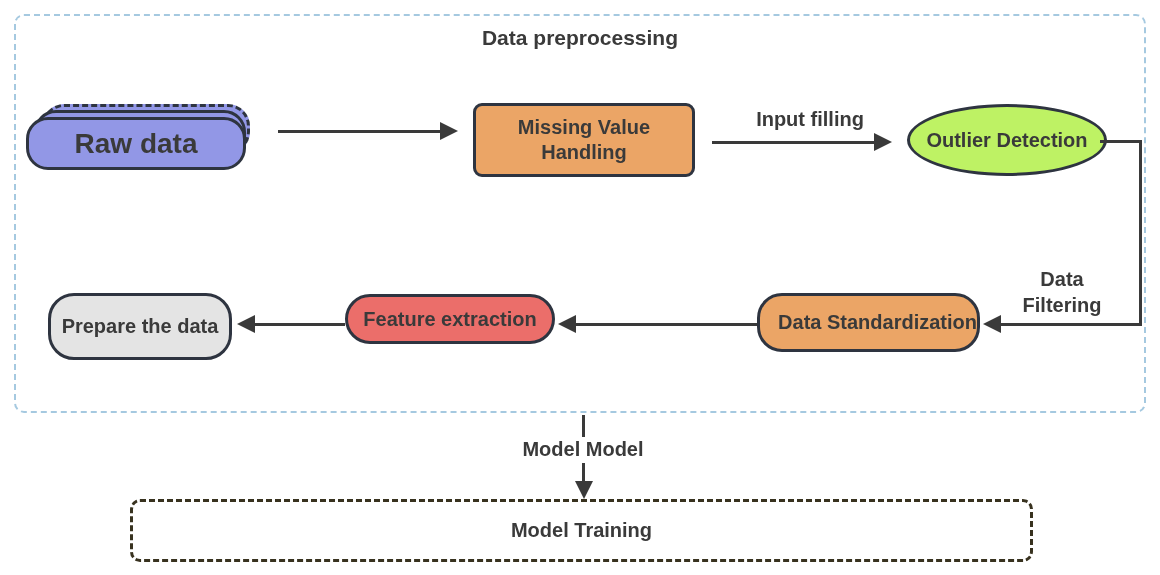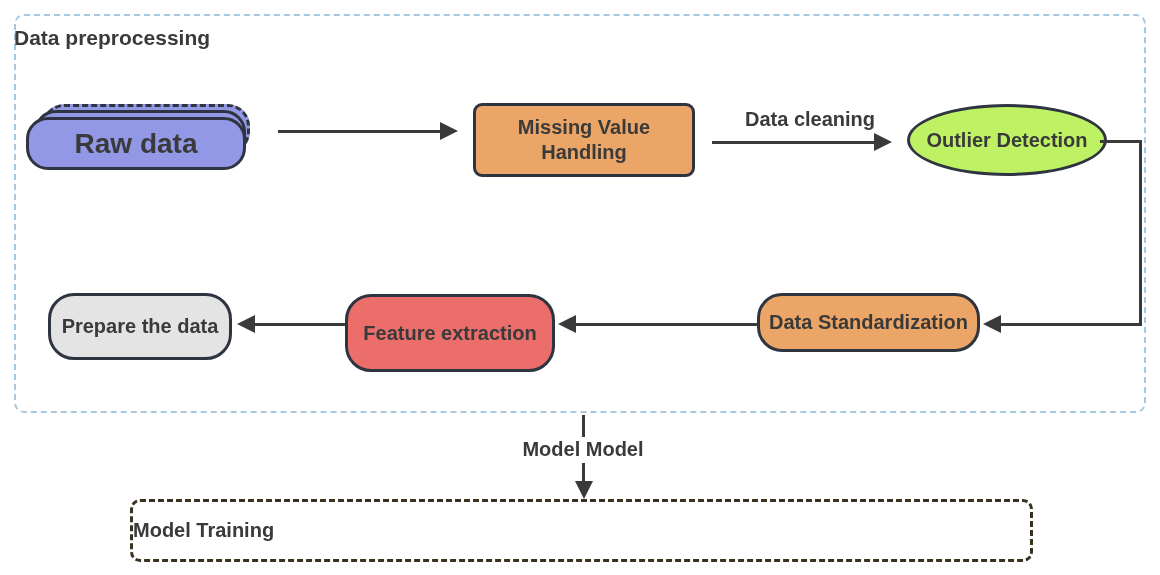--- a/index.html
+++ b/index.html
@@ -8,29 +8,29 @@
     font-family:"Liberation Sans","DejaVu Sans",sans-serif;
     color:#3a3a3a;font-weight:bold;overflow:hidden;
   }
   
   .pre-container{
     position:absolute;left:14px;top:14px;width:1132px;height:399px;
     border:2px dashed #a5c9e0;border-radius:10px;box-sizing:border-box;
   }
   .diagram-title{
     position:absolute;left:14px;top:26px;width:1132px;
-    text-align:left;font-size:21px;
+    text-align:center;font-size:21px;
   }
   
   .node{
     position:absolute;box-sizing:border-box;display:flex;flex-direction:column;
     align-items:center;justify-content:center;text-align:center;
     font-size:20px;line-height:25px;border:3px solid #2e3440;
   }
-  .orange{background:#eba566;}
+  .orange{background:#eba566;align-items:flex-end;}
   .green{background:#bef264;}
   .red{background:#eb6e6a;}
   .gray{background:#e4e4e4;}
   
   .stack-layer{
     position:absolute;box-sizing:border-box;border:3px solid #2e3440;
     border-radius:22px;background:#9297e6;
   }
   
   .hline{position:absolute;height:3px;background:#3a3a3a;}
@@ -42,21 +42,21 @@
     border-top:9px solid transparent;border-bottom:9px solid transparent;
     border-right:18px solid #3a3a3a;}
   .arr-down{position:absolute;width:0;height:0;
     border-left:9px solid transparent;border-right:9px solid transparent;
     border-top:18px solid #3a3a3a;}
   .edge-label{position:absolute;text-align:center;font-size:20px;line-height:25px;}
   
   .train-box{
     position:absolute;left:130px;top:499px;width:903px;height:63px;
     border:3px dashed #38321f;border-radius:10px;box-sizing:border-box;
-    display:flex;align-items:center;font-size:20px;
+    display:flex;align-items:center;justify-content:center;font-size:20px;
   }
 </style>
 </head>
 <body>
 
 <div id="canvas">
 
   <div class="pre-container"></div>
   <div class="diagram-title">Data preprocessing</div>
 
@@ -68,41 +68,42 @@
     </div>
   </div>
 
   <div class="hline" style="left:278px;top:130px;width:162px;"></div>
   <div class="arr-right" style="left:440px;top:122px;"></div>
 
   <div class="node orange" style="left:473px;top:103px;width:222px;height:74px;border-radius:9px;">
     <span>Missing Value Handling</span>
   </div>
 
-  <div class="edge-label" style="left:730px;top:107px;width:160px;">Data cleaning</div>
+  <div class="edge-label" style="left:730px;top:107px;width:160px;">Input filling</div>
   <div class="hline" style="left:712px;top:141px;width:162px;"></div>
   <div class="arr-right" style="left:874px;top:133px;"></div>
 
   <div class="node green" style="left:907px;top:104px;width:200px;height:72px;border-radius:50%;">
     <span>Outlier Detection</span>
   </div>
 
   <div class="hline" style="left:1100px;top:140px;width:42px;"></div>
   <div class="vline" style="left:1139px;top:140px;height:186px;"></div>
   <div class="hline" style="left:1001px;top:323px;width:141px;"></div>
   <div class="arr-left" style="left:983px;top:315px;"></div>
+  <div class="edge-label" style="left:1000px;top:266px;width:124px;line-height:26px;">Data Filtering</div>
 
   <div class="node orange" style="left:757px;top:293px;width:223px;height:59px;border-radius:25px;">
     <span>Data Standardization</span>
   </div>
 
   <div class="hline" style="left:576px;top:323px;width:181px;"></div>
   <div class="arr-left" style="left:558px;top:315px;"></div>
 
-  <div class="node red" style="left:345px;top:294px;width:210px;height:78px;border-radius:26px;">
+  <div class="node red" style="left:345px;top:294px;width:210px;height:50px;border-radius:26px;">
     <span>Feature extraction</span>
   </div>
 
   <div class="hline" style="left:255px;top:323px;width:90px;"></div>
   <div class="arr-left" style="left:237px;top:315px;"></div>
 
   <div class="node gray" style="left:48px;top:293px;width:184px;height:67px;border-radius:26px;">
     <span>Prepare the data</span>
   </div>
 

